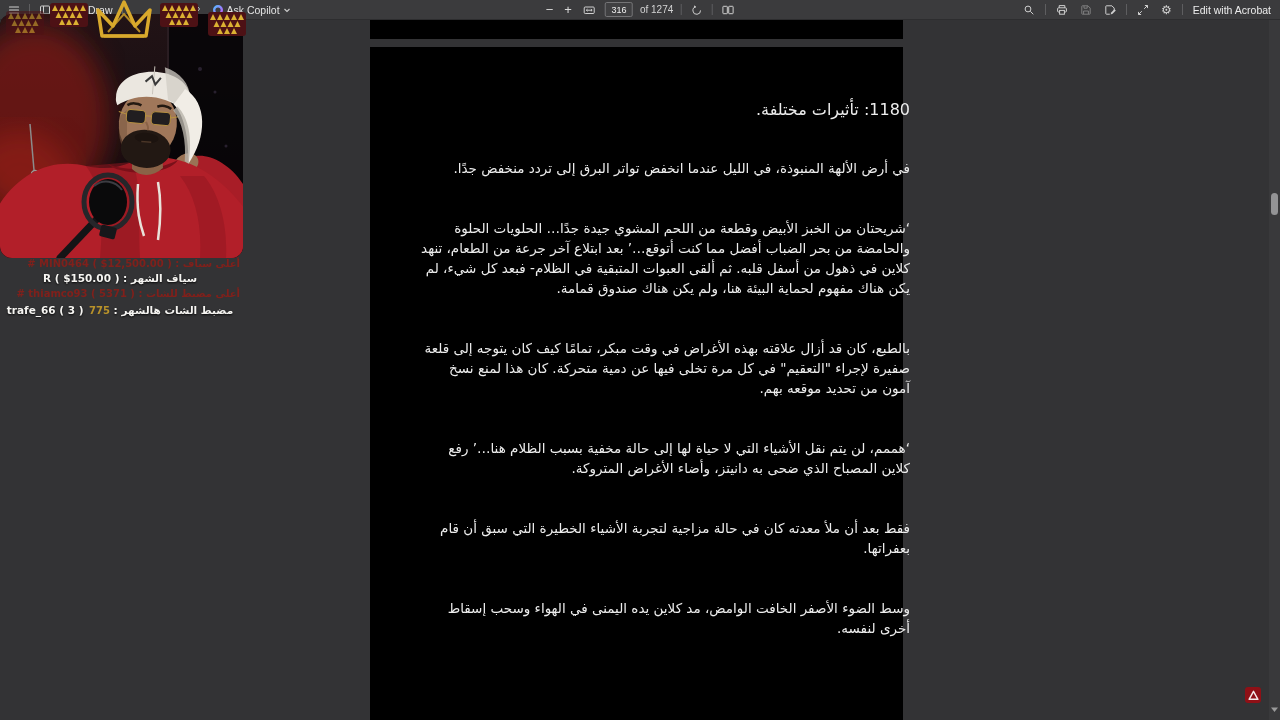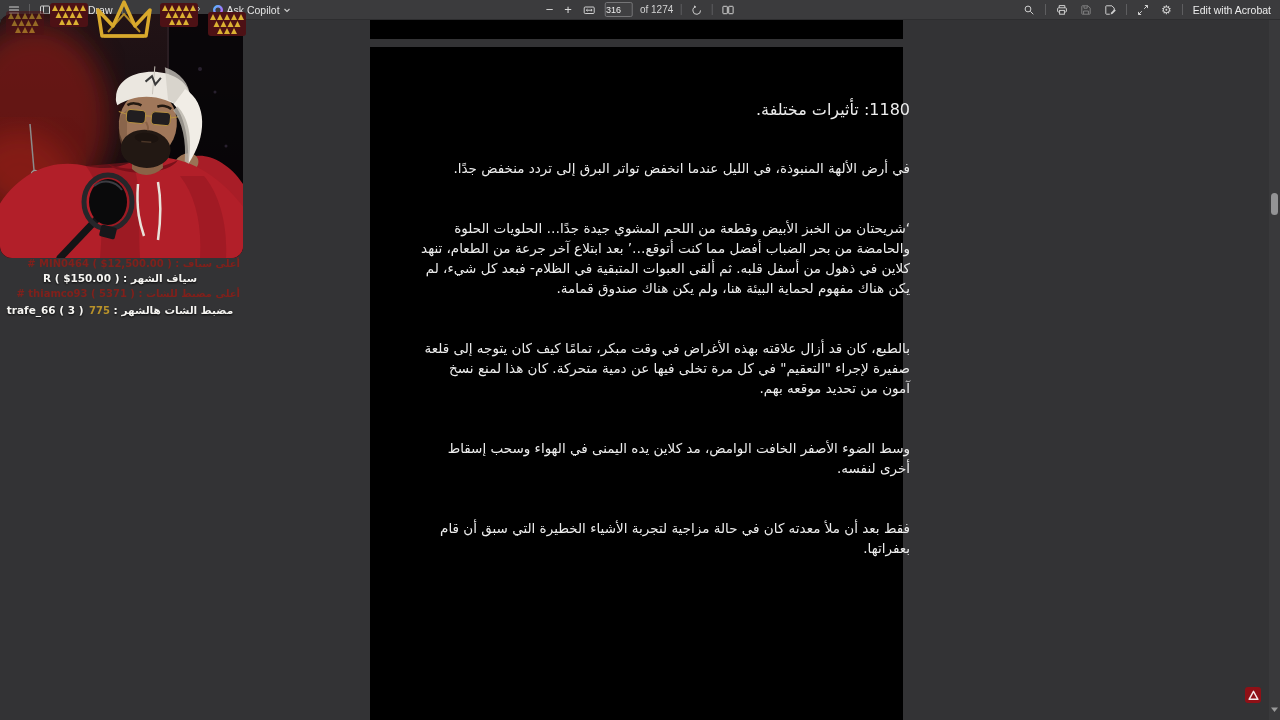--- a/index.html
+++ b/index.html
@@ -12,21 +12,21 @@
   .tb-group{position:absolute;top:0;height:19px;display:flex;align-items:center;}
   .tb-left{left:6px;gap:7px;}
   .tb-center{left:50%;transform:translateX(-50%);gap:7px;}
   .tb-right{right:7px;gap:8px;}
   .tbtn{display:flex;align-items:center;gap:3px;background:none;border:none;padding:0 2px;
         color:#e3e3e3;font-size:10.5px;font-family:"Liberation Sans",sans-serif;cursor:default;height:19px;}
   .tbtn svg{display:block;}
   .sep{width:1px;height:11px;background:#5e5e60;}
   .zoomtxt{color:#dadada;font-size:13px;line-height:13px;}
   .pagebox{width:26px;height:13px;background:#404042;border:1px solid #757577;border-radius:2px;
-           color:#efefef;font-size:9px;text-align:left;padding:0;font-family:"Liberation Sans",sans-serif;}
+           color:#efefef;font-size:9px;text-align:center;padding:0;font-family:"Liberation Sans",sans-serif;}
   .oflabel{color:#d3d3d3;font-size:10px;}
   .editlabel{color:#ececec;font-size:10.5px;}
   .gear{font-size:12px;color:#cfcfcf;line-height:12px;}
   .dim{opacity:.45;}
 
   
   .page-prev{position:absolute;left:370px;top:19px;width:533px;height:20px;background:#000;}
   .page-cur{position:absolute;left:370px;top:47px;width:533px;height:673px;background:#000;}
   .pdf-text{position:absolute;left:0;top:0;width:588px;padding:52px 48px 0 48px;box-sizing:border-box;
             direction:rtl;text-align:right;color:#ededed;font-family:"DejaVu Sans",sans-serif;}
@@ -61,22 +61,23 @@
 <div class="stage">
 
   <div class="page-prev"></div>
 
   <div class="page-cur">
     <div class="pdf-text">
       <div class="pdf-heading">1180: تأثيرات مختلفة.</div>
       <p>في أرض الألهة المنبوذة، في الليل عندما انخفض تواتر البرق إلى تردد منخفض جدًا.</p>
       <p>‘شريحتان من الخبز الأبيض وقطعة من اللحم المشوي جيدة جدًا… الحلويات الحلوة والحامضة من بحر الضباب أفضل مما كنت أتوقع…’ بعد ابتلاع آخر جرعة من الطعام، تنهد كلاين في ذهول من أسفل قلبه. ثم ألقى العبوات المتبقية في الظلام- فبعد كل شيء، لم يكن هناك مفهوم لحماية البيئة هنا، ولم يكن هناك صندوق قمامة.</p>
       <p>بالطبع، كان قد أزال علاقته بهذه الأغراض في وقت مبكر، تمامًا كيف كان يتوجه إلى قلعة صفيرة لإجراء "التعقيم" في كل مرة تخلى فيها عن دمية متحركة. كان هذا لمنع نسخ آمون من تحديد موقعه بهم.</p>
+      <p>‘هممم، لن يتم نقل الأشياء التي لا حياة لها إلى حالة مخفية بسبب الظلام هنا…’ رفع كلاين المصباح الذي ضحى به دانيتز، وأضاء الأغراض المتروكة.</p>
+      <p>فقط بعد أن ملأ معدته كان في حالة مزاجية لتجربة الأشياء الخطيرة التي سبق أن قام بعفراتها.</p>
       <p>وسط الضوء الأصفر الخافت الوامض، مد كلاين يده اليمنى في الهواء وسحب إسقاط أخرى لنفسه.</p>
-      <p>فقط بعد أن ملأ معدته كان في حالة مزاجية لتجربة الأشياء الخطيرة التي سبق أن قام بعفراتها.</p>
     </div>
   </div>
 
   <div class="toolbar">
     <div class="tb-group tb-left">
       <button class="tbtn">
         <span>
             <svg width="12" height="12" viewBox="0 0 12 12">
               <path d="M1.5 3h9M1.5 6h9M1.5 9h9" stroke="#cfcfcf" stroke-width="1.2" stroke-linecap="round" fill="none"></path>
             </svg>

